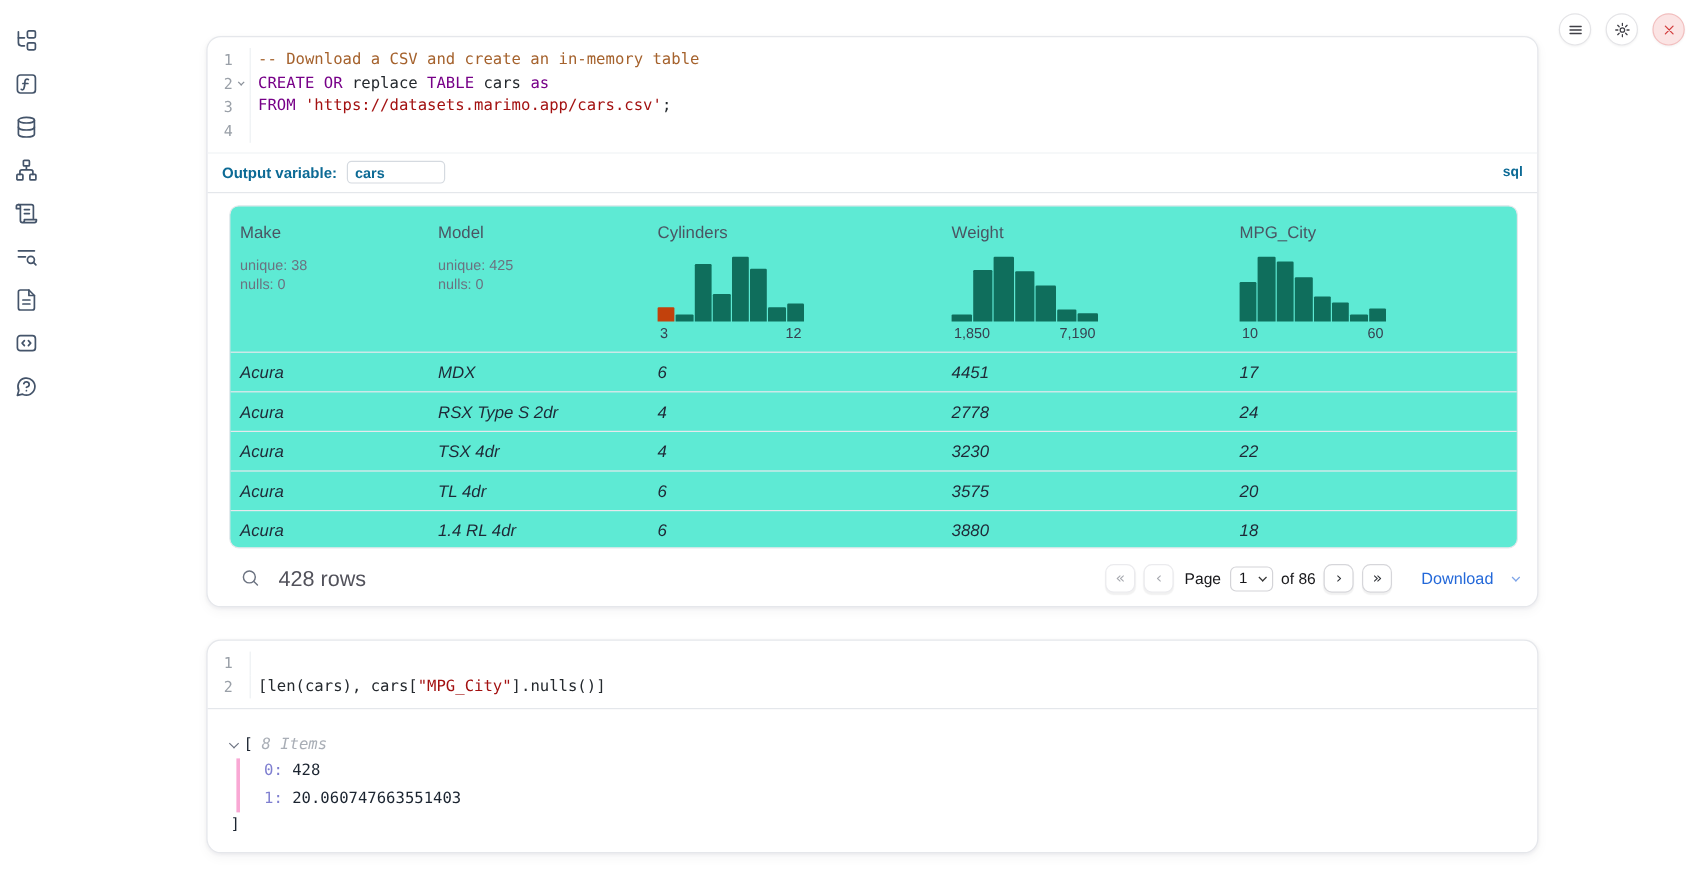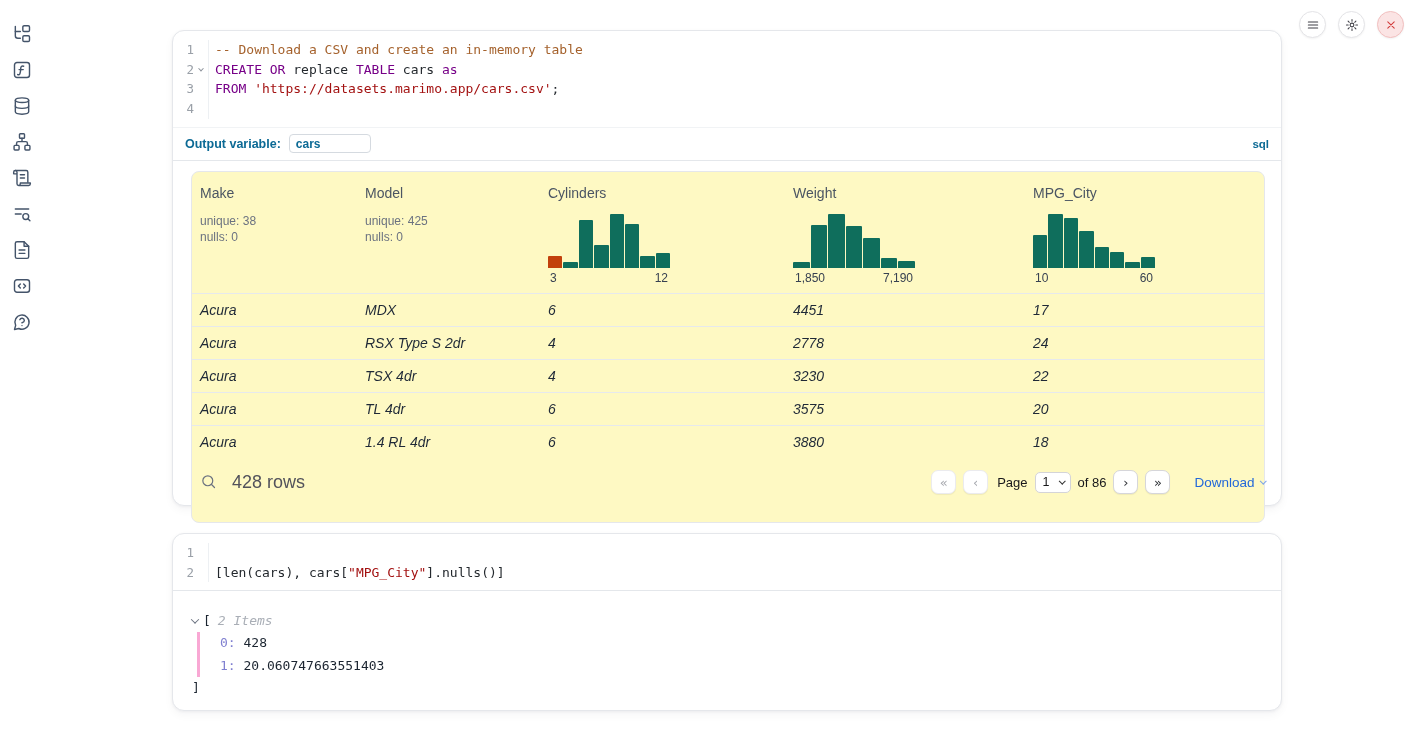--- a/index.html
+++ b/index.html
@@ -36,21 +36,21 @@
   .chev { display:inline-block; width:6px; height:6px; border-right:1.4px solid currentColor; border-bottom:1.4px solid currentColor; transform:rotate(45deg) translate(-1px,-1px); }
   .chev.sm { width:4px; height:4px; border-width:1.1px; color:#8b919a; }
 
   
   .outvar-row { height:34px; border-top:1px solid #f1f3f5; border-bottom:1px solid #e4e7eb; display:flex; align-items:center; padding:0 12px; }
   .outvar-label { font-size:12.5px; font-weight:bold; color:#0c6a95; }
   .outvar-input { width:82px; height:19px; margin-left:8px; border:1px solid #d5dae0; border-radius:4px; font-family:"Liberation Sans",sans-serif; font-size:12px; font-weight:bold; color:#0c6a95; padding:0 6px; outline:none; }
   .lang-badge { margin-left:auto; font-size:11.5px; font-weight:bold; color:#0c6a95; }
 
   
-  .table-box { position:absolute; left:18px; top:140px; width:1074px; height:352px; border:1px solid #e5e7eb; border-radius:8px; overflow:hidden; background:#fef9c3; }
+  .table-box { position:absolute; left:18px; top:140px; width:1074px; height:286px; border:1px solid #e5e7eb; border-radius:8px; overflow:hidden; background:#5eead4; }
   .thead { display:grid; grid-template-columns:165px 183px 245px 240px 1fr; height:121px; }
   .th { padding:13px 8px 8px 8px; display:flex; flex-direction:column; }
   .th-label { font-size:14px; color:#4b5563; }
   .th-stats { margin-top:12px; font-size:12px; color:#6b7280; line-height:16px; }
   .hist-wrap { margin-top:auto; cursor:pointer; }
   .hist { display:flex; align-items:flex-end; gap:1px; width:122px; height:54px; }
   .hist .bar { flex:1; border-radius:1px 1px 0 0; }
   .hist-labels { display:flex; justify-content:space-between; width:122px; font-size:12px; color:#374151; margin-top:3px; padding:0 2px; }
   .tbody .tr { display:grid; grid-template-columns:165px 183px 245px 240px 1fr; height:33px; align-items:center; border-top:1px solid #e6e9ed; font-size:14px; color:#1f2937; }
   .tbody .td { padding-left:8px;font-style:italic; }
@@ -61,21 +61,21 @@
   .search-btn svg { width:17px; height:17px; stroke:currentColor; fill:none; stroke-width:1.7; stroke-linecap:round; }
   .rows-count { margin-left:15px; font-size:18px; color:#52525b; }
   .pager { margin-left:auto; display:flex; align-items:center; gap:7px; }
   .pg-btn { width:25px; height:24px; border-radius:7px; background:#fff; display:flex; align-items:center; justify-content:center; font-size:13px; line-height:1; box-shadow:0 1px 1px rgba(0,0,0,.06); cursor:pointer; font-family:"DejaVu Sans",sans-serif; }
   .pg-btn.disabled { border:1px solid #ebebee; color:#a7a9af; }
   .pg-btn.enabled  { border:1px solid #d6d6da; color:#2f3237; }
   .pg-label, .pg-of { font-size:13px; color:#18181b; }
   .pg-label { margin-left:2px; }
   .page-select { width:36px; height:21px; border:1px solid #d4d4d8; border-radius:5px; display:flex; align-items:center; justify-content:space-between; padding:0 5px 0 7px; font-size:12.5px; color:#18181b; cursor:pointer; background:#fff; }
   .page-select .chev { width:4.5px; height:4.5px; border-width:1.2px; color:#333; }
-  .download { margin-left:17px; display:flex; align-items:center; gap:6px; font-size:13.5px; color:#2368d9; cursor:pointer; background:none; border:none; font-family:"Liberation Sans",sans-serif; }
+  .download { margin-left:17px; display:flex; align-items:center; gap:16px; font-size:13.5px; color:#2368d9; cursor:pointer; background:none; border:none; font-family:"Liberation Sans",sans-serif; }
   .download .chev { width:4.5px; height:4.5px; border-width:1.3px; color:#7da4e8; }
 
   
   .divider { border-bottom:1px solid #e4e7eb; }
   .tree { padding:19px 0 0 19px; font-family:"DejaVu Sans Mono","Liberation Mono",monospace; font-size:13px; color:#1b2430; }
   .tree-head { display:flex; align-items:center; line-height:22px; }
   .tree-head .chev { color:#6b7280; margin-right:5px; }
   .items-label { color:#a9aeb6; font-style:italic; margin-left:7px; }
   .entries { margin-left:5px; border-left:3px solid #f9a8d4; padding-left:20px; }
   .entry { line-height:22.5px; }
@@ -364,21 +364,21 @@
           <span class="foldbox"></span>
         </span>
         <span class="src"><span class="tok-pl">[len(cars), cars[</span><span class="tok-str">"MPG_City"</span><span class="tok-pl">].nulls()]</span></span>
       </div>
     </div>
 
   <div class="tree">
     <div class="tree-head">
       <span class="chev"></span>
       <span>[</span>
-      <span class="items-label">2 Items</span>
+      <span class="items-label">8 Items</span>
     </div>
     <div class="entries">
         <div class="entry"><span class="key">0:</span><span class="val"> 428</span></div>
         <div class="entry"><span class="key">1:</span><span class="val"> 20.060747663551403</span></div>
       </div>
     <div class="tree-close">]</div>
   </div>
 </section>
 
 </body></html>

